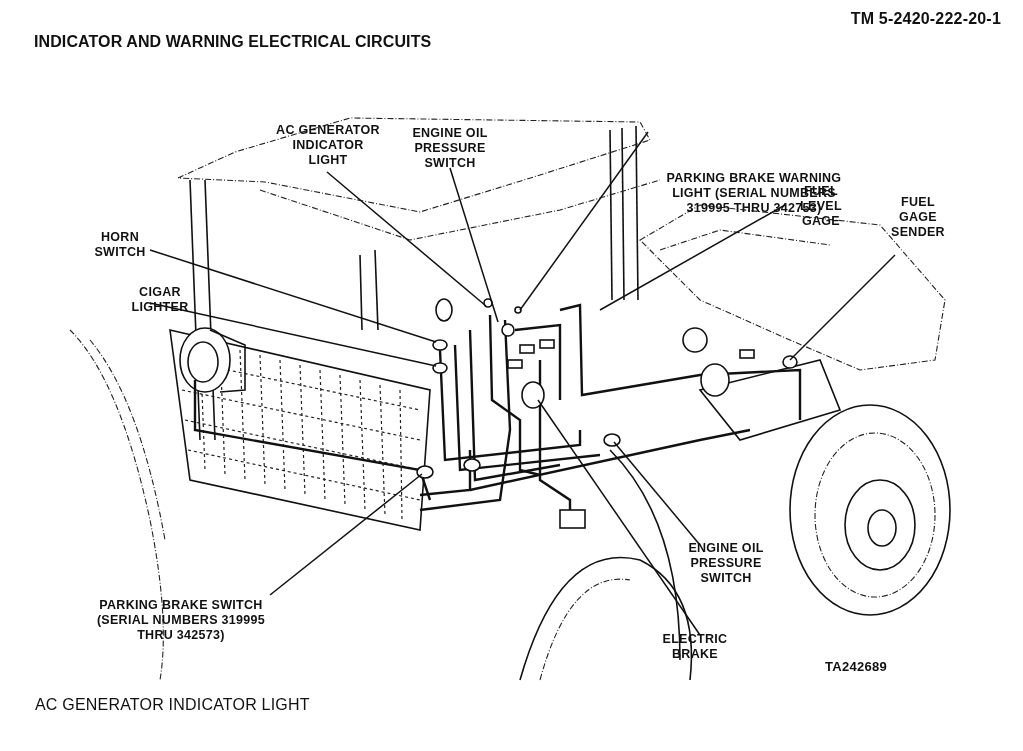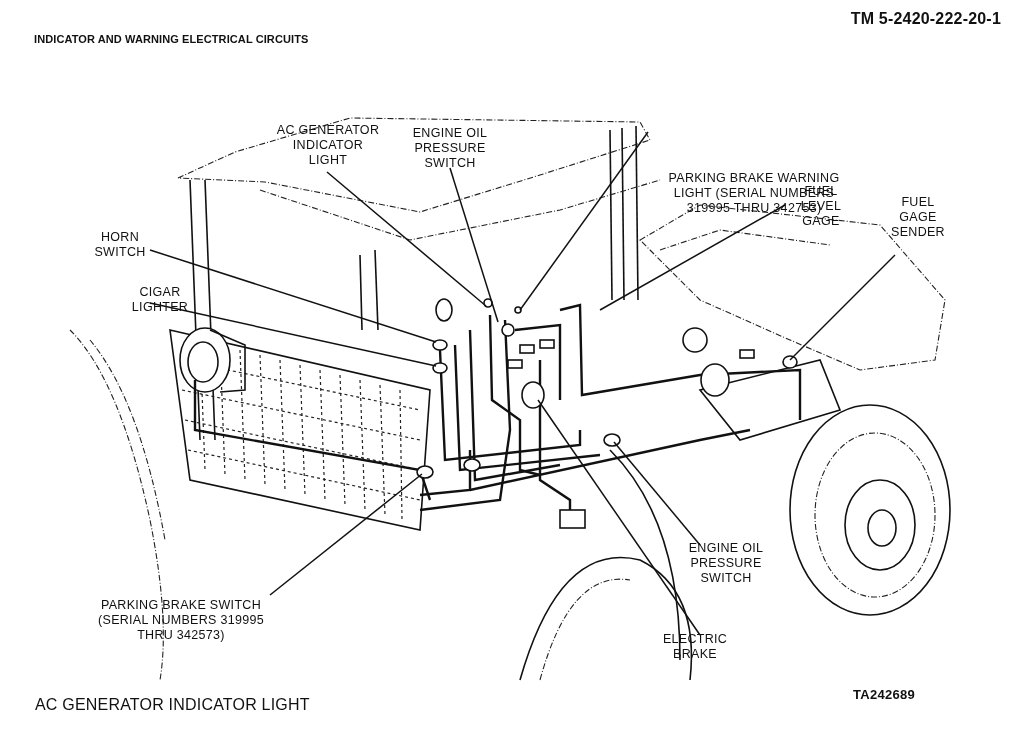--- a/index.html
+++ b/index.html
@@ -1,22 +1,22 @@
 <!DOCTYPE html>
 <html><head>
 <meta charset="utf-8">
 <style>
   html, body { margin: 0; padding: 0; background: #ffffff; }
   body { width: 1023px; height: 751px; position: relative; overflow: hidden;
          font-family: "Liberation Sans", sans-serif; color: #111; }
   .tm-number { position: absolute; right: 22px; top: 10px; font-size: 16px; font-weight: bold; letter-spacing: 0.2px; margin-left: 38px; }
-  .page-heading { position: absolute; left: 34px; top: 33px; font-size: 11px; font-weight: bold; letter-spacing: 0.1px; }
+  .page-heading { position: absolute; left: 34px; top: 33px; font-size: 16px; font-weight: bold; letter-spacing: 0.1px; }
   .figure { position: absolute; left: 0; top: 0; width: 1023px; height: 751px; }
-  .callout { position: absolute; font-size: 12.5px; font-weight: normal; text-align: center; line-height: 15px; white-space: pre-line; letter-spacing: 0.3px; color: #111; }
-  .fig-id { position: absolute; left: 853px; top: 659px; font-size: 13px; font-weight: bold; letter-spacing: 0.3px; margin-top: 28px; }
+  .callout { position: absolute; font-size: 12.5px; font-weight: bold; text-align: center; line-height: 15px; white-space: pre-line; letter-spacing: 0.3px; color: #111; }
+  .fig-id { position: absolute; left: 825px; top: 659px; font-size: 13px; font-weight: bold; letter-spacing: 0.3px; }
   .section-caption { position: absolute; left: 35px; top: 696px; font-size: 16px; font-weight: normal; letter-spacing: 0.2px; }
   svg .ln { stroke: #111; fill: none; stroke-width: 1.6; }
   svg .thin { stroke: #222; fill: none; stroke-width: 1.1; stroke-dasharray: 6 2 1 2; }
   svg .wire { stroke: #111; fill: none; stroke-width: 2.4; }
   svg .leader { stroke: #111; fill: none; stroke-width: 1.5; }
   svg .hatch { stroke: #222; fill: none; stroke-width: 1.2; stroke-dasharray: 3 3; }
   svg .comp { stroke: #111; fill: #fff; stroke-width: 1.6; }
 </style>
 </head>
 <body>

